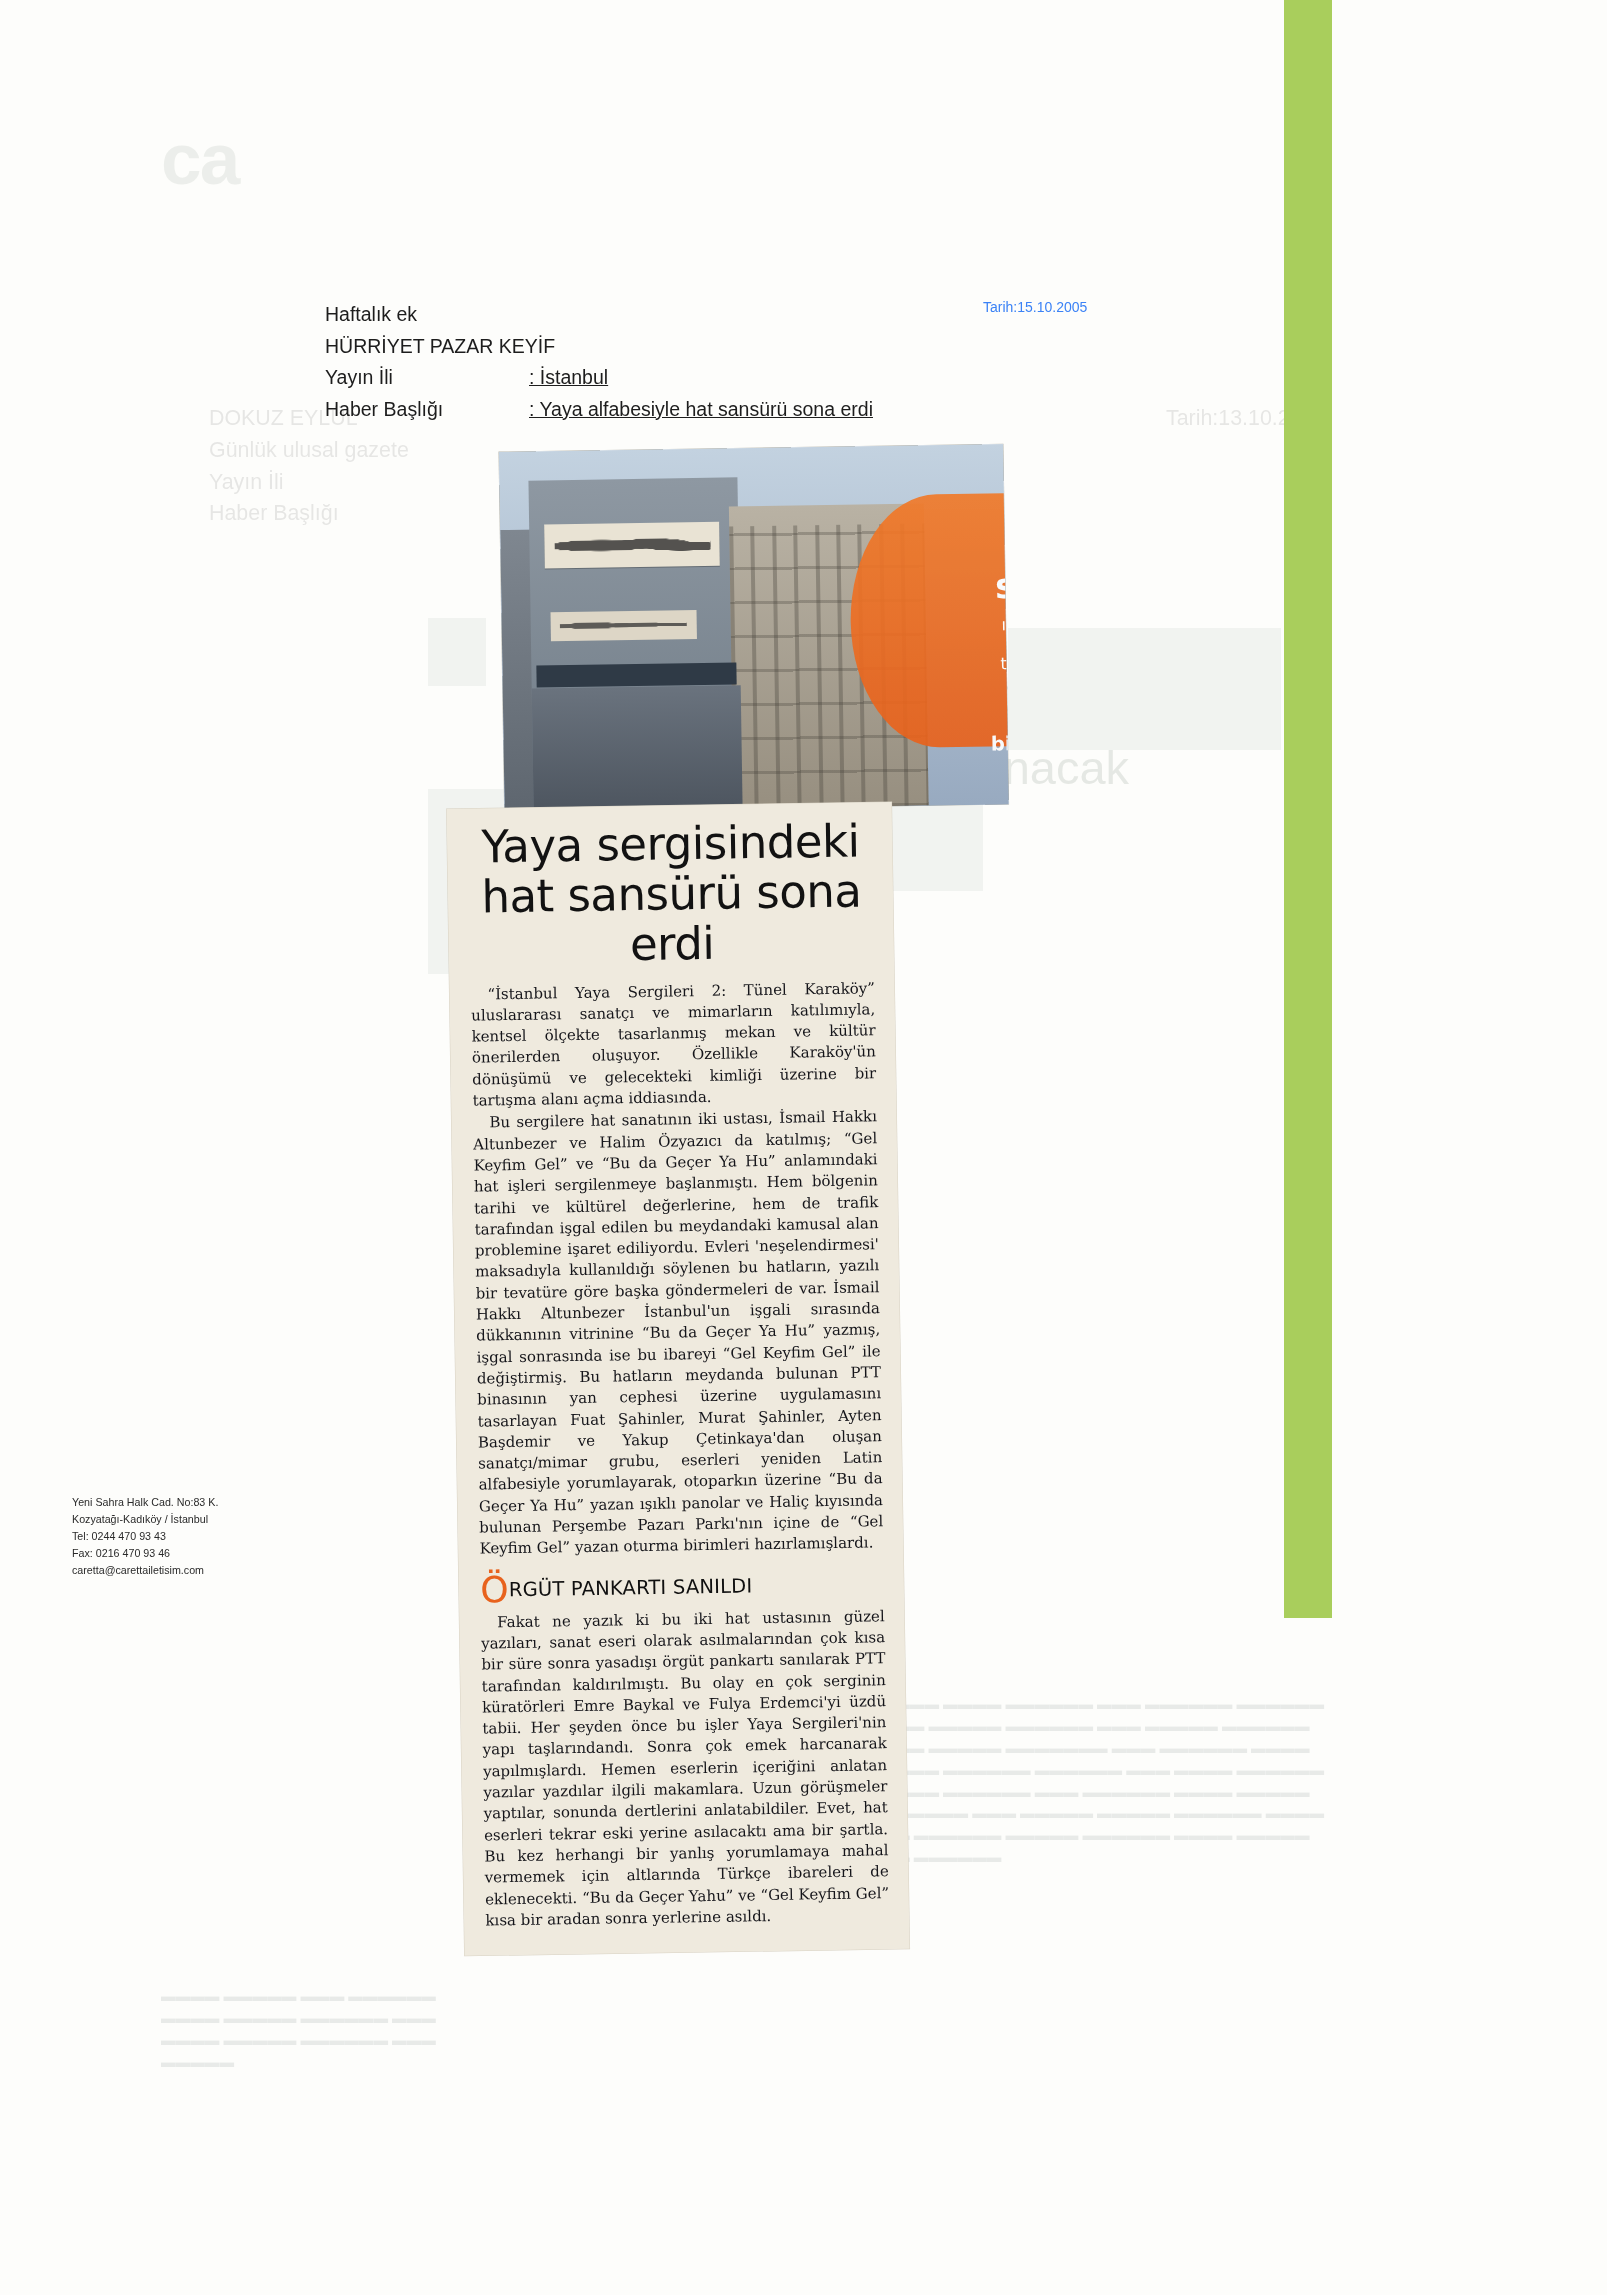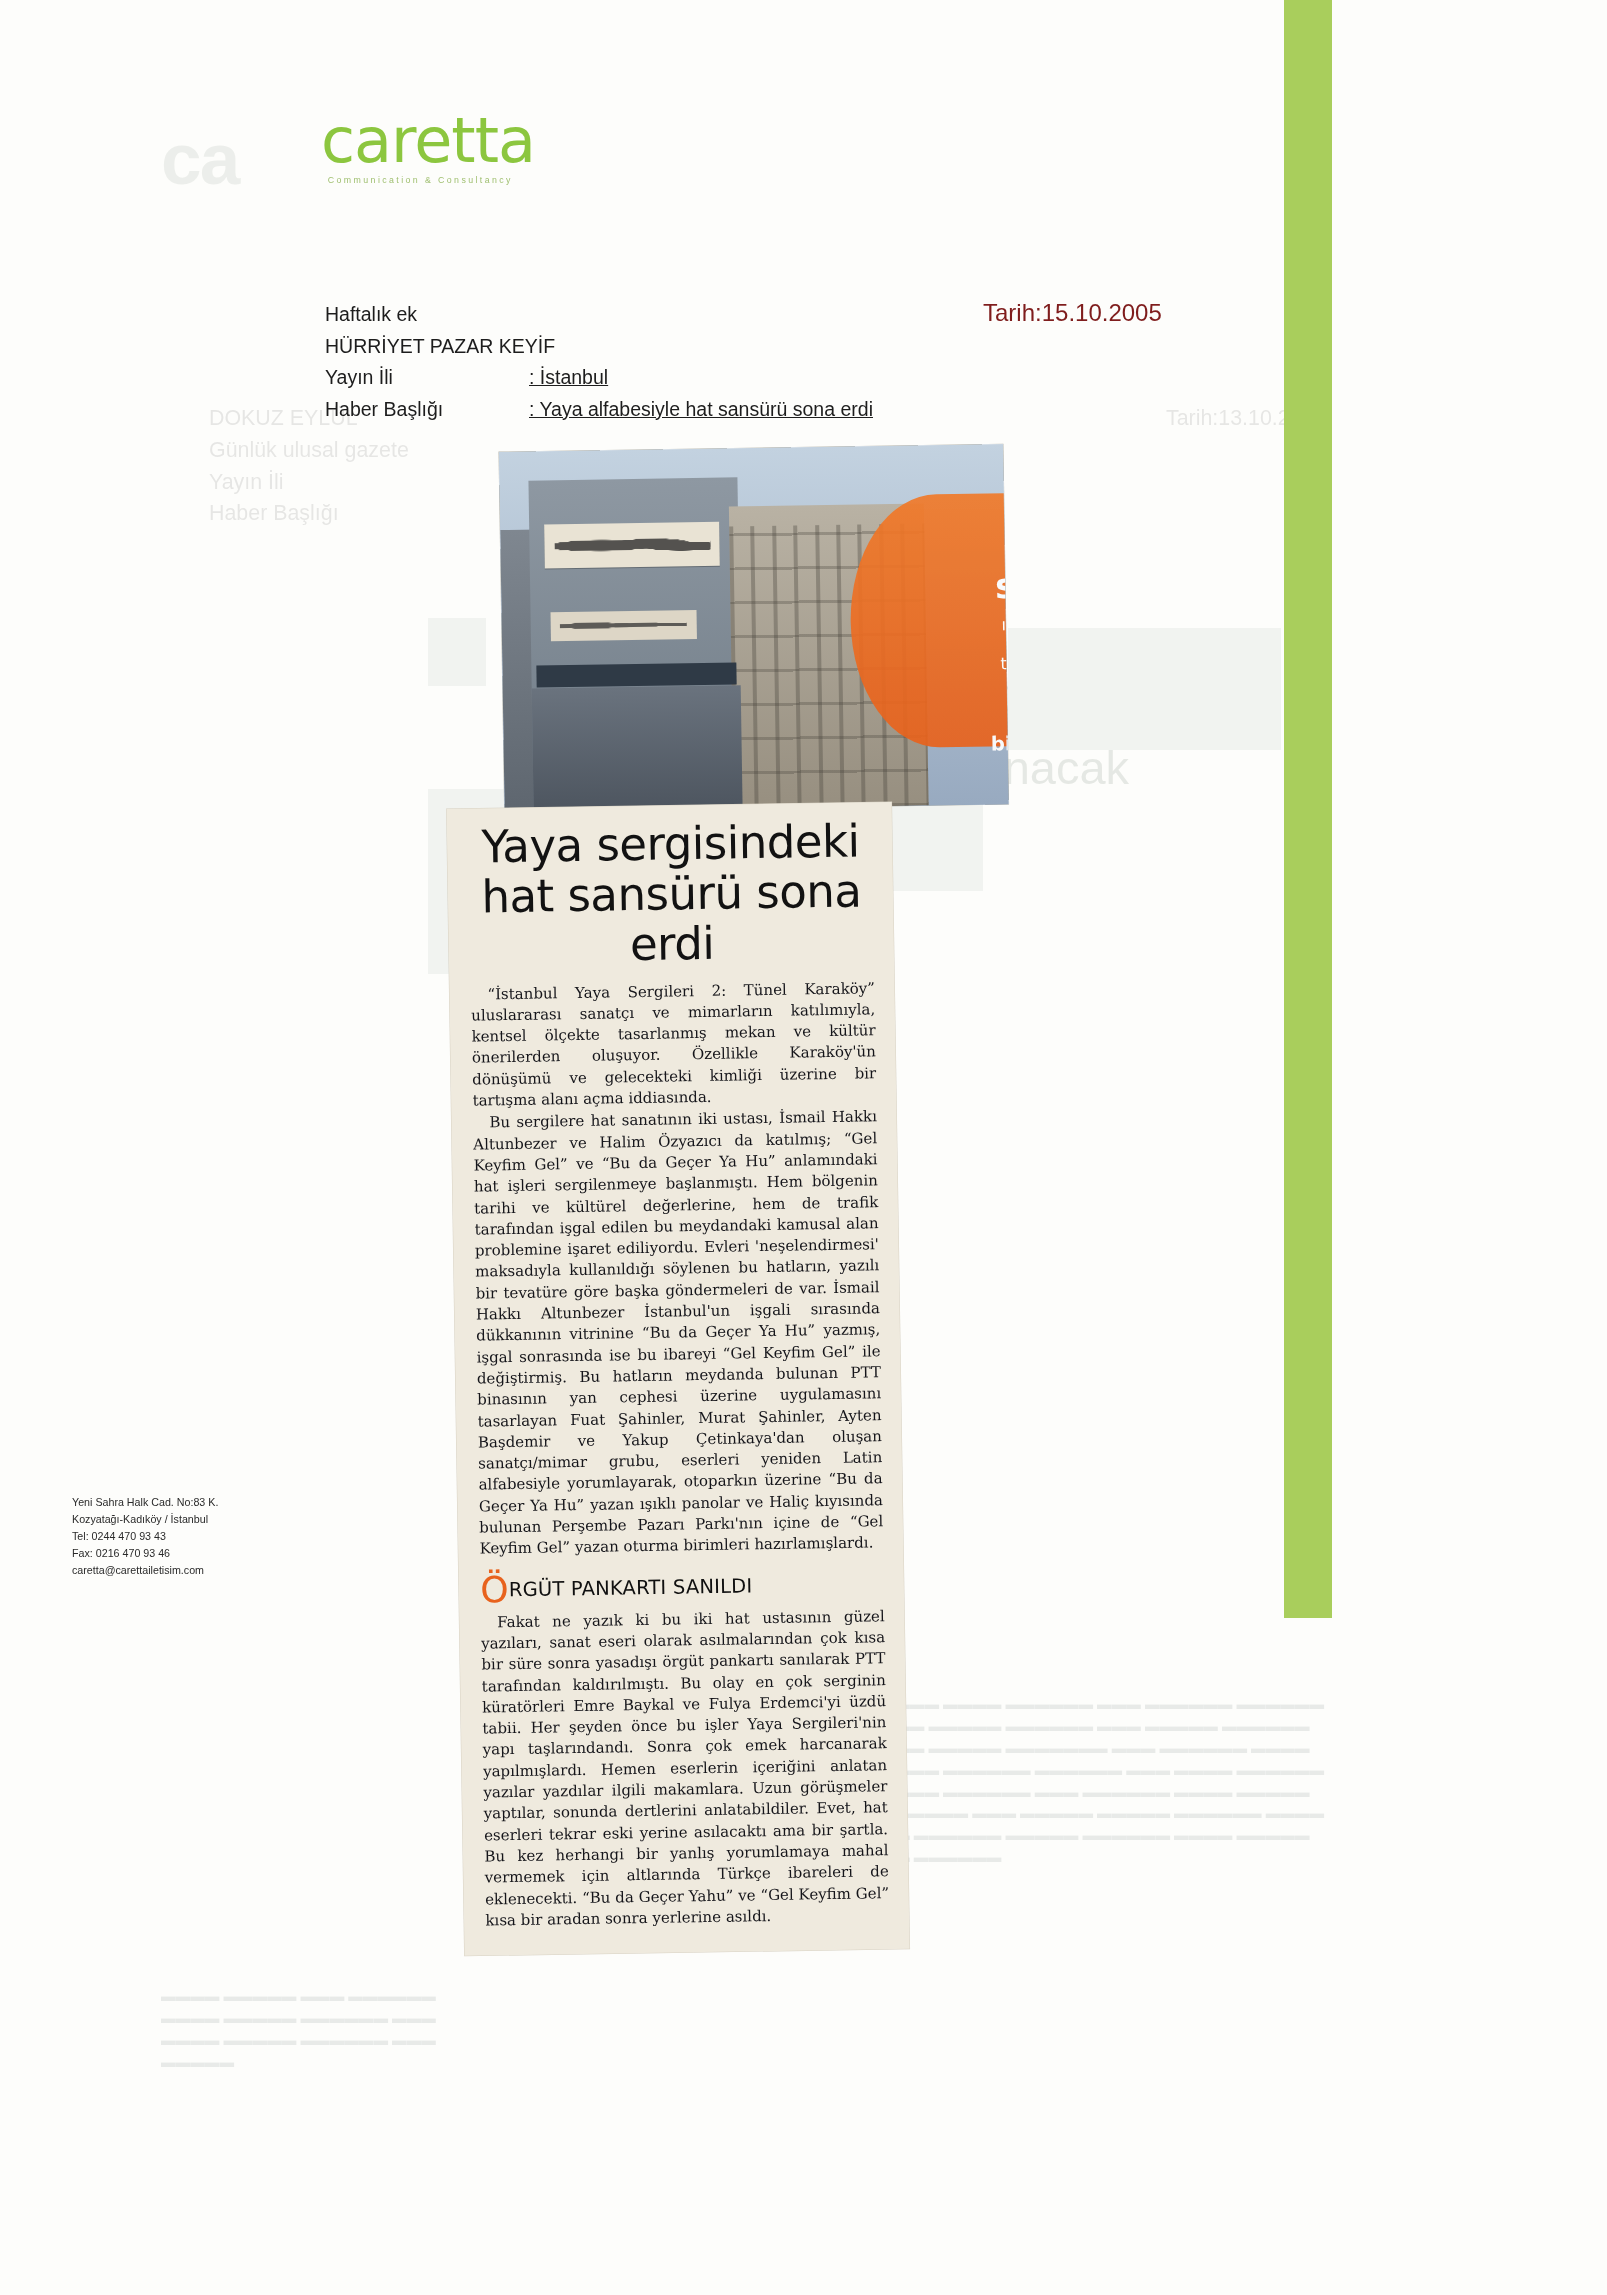--- a/index.html
+++ b/index.html
@@ -114,22 +114,22 @@
     width: 204px;
   }
   .meta-value {
     white-space: nowrap;
     text-decoration: underline;
   }
   .meta-date {
     position: absolute;
     left: 983px;
     top: 299px;
-    font-size: 24px;
-    color: #7f1d1d;
+    font-size: 14px;
+    color: #3b82f6;
     white-space: nowrap;
   }
 
   
   .clipping {
     position: absolute;
     left: 441px;
     top: 453px;
     width: 453px;
     transform: rotate(-0.9deg);
@@ -314,24 +314,20 @@
     <div class="ghost-col" style="left:866px;top:1694px">
       ▬▬▬▬▬ ▬▬▬▬ ▬▬▬▬▬▬ ▬▬▬ ▬▬▬▬▬▬ ▬▬▬▬▬▬ ▬▬▬▬ ▬▬▬▬▬ ▬▬▬▬▬▬ ▬▬▬ ▬▬▬▬▬ ▬▬▬▬▬▬ ▬▬▬▬ ▬▬▬▬▬ ▬▬▬▬▬▬▬ ▬▬▬ ▬▬▬▬▬▬ ▬▬▬▬ ▬▬▬▬▬ ▬▬▬▬▬▬ ▬▬▬▬▬▬ ▬▬▬ ▬▬▬▬ ▬▬▬▬▬▬ ▬▬▬▬▬ ▬▬▬▬▬▬ ▬▬▬ ▬▬▬▬▬▬ ▬▬▬▬ ▬▬▬▬▬ ▬▬▬▬▬▬▬ ▬▬▬ ▬▬▬▬▬ ▬▬▬▬▬ ▬▬▬▬▬▬ ▬▬▬▬ ▬▬▬ ▬▬▬▬▬▬ ▬▬▬▬▬ ▬▬▬▬▬▬ ▬▬▬▬ ▬▬▬▬▬ ▬▬▬ ▬▬▬▬▬▬
     </div>
     <div class="ghost-col" style="left:161px;top:1986px;width:312px">
       ▬▬▬▬ ▬▬▬▬▬ ▬▬▬ ▬▬▬▬▬▬ ▬▬▬▬ ▬▬▬▬▬ ▬▬▬▬▬▬ ▬▬▬ ▬▬▬▬ ▬▬▬▬▬ ▬▬▬▬▬▬ ▬▬▬ ▬▬▬▬▬
     </div>
   </div>
 
   <div class="green-bar"></div>
 
-  <div class="logo-wrap">
-    <div class="logo-text">caretta</div>
-    <div class="logo-sub">Communication &amp; Consultancy</div>
-  </div>
 
   <div class="meta">
     <div class="meta-row">
       <span>Haftalık ek</span>
     </div>
     <div class="meta-row">
       <span>HÜRRİYET PAZAR KEYİF</span>
     </div>
     <div class="meta-row">
       <span class="meta-label">Yayın İli</span>

